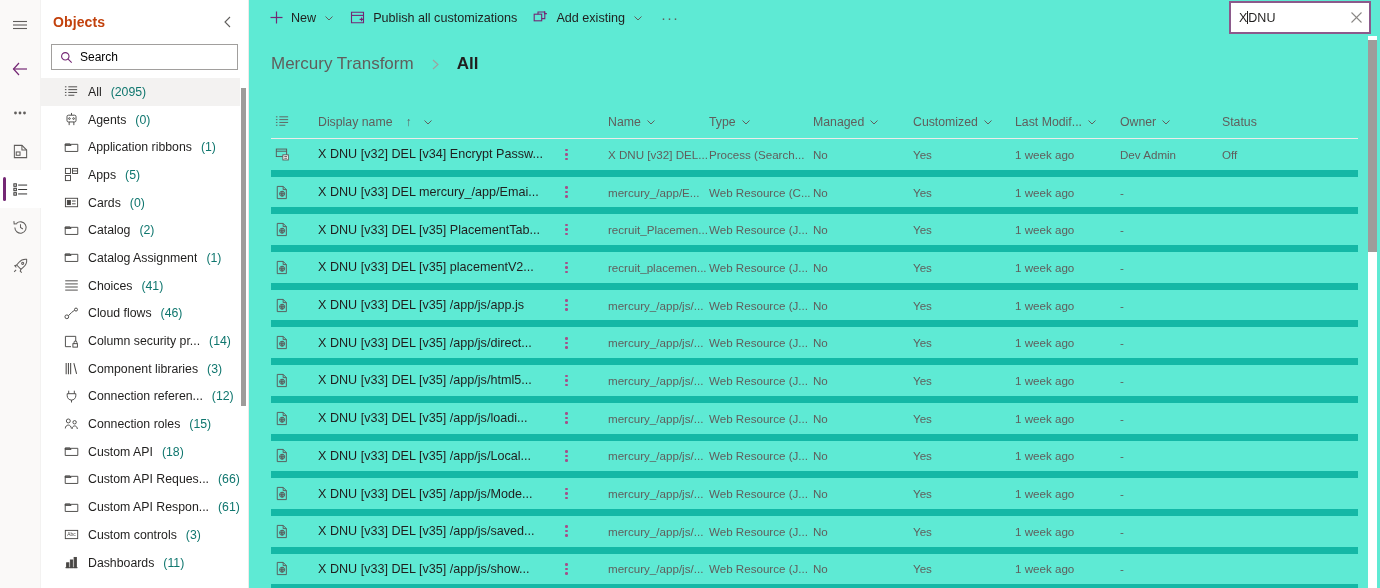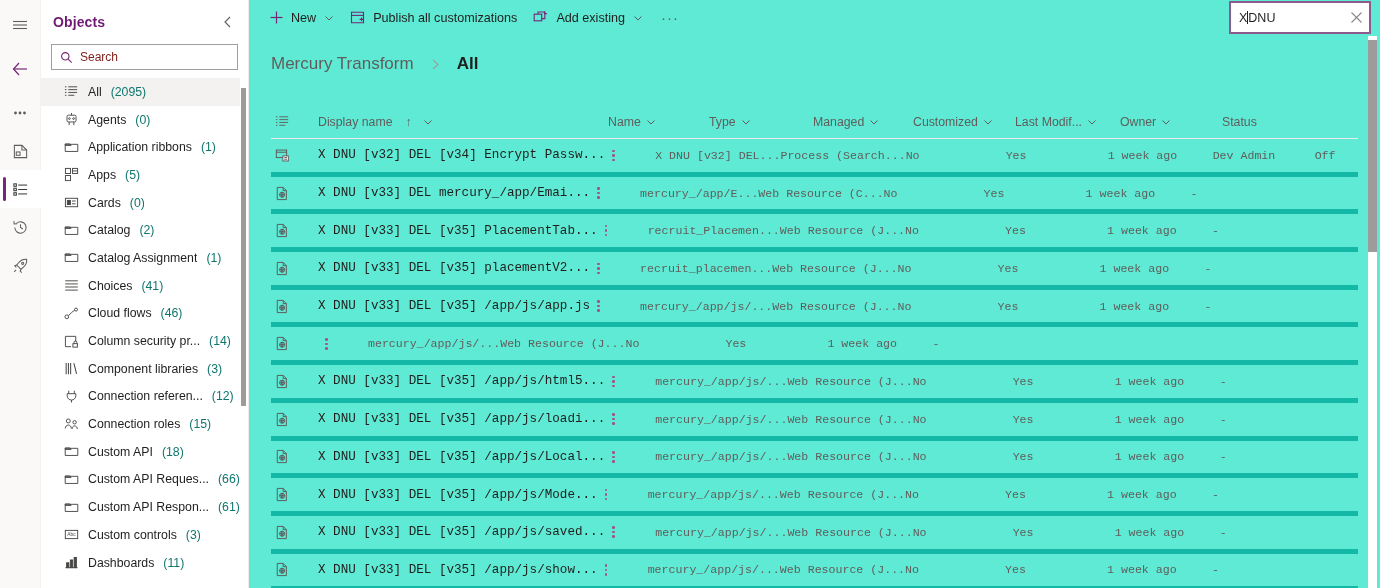--- a/index.html
+++ b/index.html
@@ -44,34 +44,34 @@
     border-right: 1px solid #edebe9;
     flex: 0 0 208px;
     position: relative;
     display: flex; flex-direction: column;
   }
   .objpanel-head {
     height: 36px; display: flex; align-items: center;
     padding: 0 8px 0 12px; margin-top: 4px;
   }
   .objpanel-title {
-    font-size: 14px; font-weight: 600; color: #701a75; flex: 1;
+    font-size: 14px; font-weight: 600; color: #c2410c; flex: 1;
     letter-spacing: .1px;
   }
   .collapse-btn {
     width: 24px; height: 24px; display: flex; align-items: center; justify-content: center;
     color: #605e5c;
   }
   .search-wrap { padding: 4px 10px 8px 10px; }
   .search-box {
     height: 26px; border: 1px solid #a19f9d; background: #fff;
     display: flex; align-items: center; gap: 7px; padding: 0 8px;
   }
   .search-box .mag { color: #742774; display: flex; }
-  .search-txt { font-size: 12px; color: #7f1d1d; }
+  .search-txt { font-size: 12px; color: #000000; }
 
   .objlist {
     flex: 1; overflow: hidden; position: relative;
     padding-right: 8px;
   }
   .objitem {
     height: 27.7px; display: flex; align-items: center;
     padding-left: 22px; gap: 9px;
     font-size: 12.3px; color: #201f1e; white-space: nowrap;
   }
@@ -152,23 +152,22 @@
   .c-name   { flex: 0 0 101px; }
   .c-type   { flex: 0 0 104px; }
   .c-man    { flex: 0 0 100px; }
   .c-cust   { flex: 0 0 102px; }
   .c-mod    { flex: 0 0 105px; }
   .c-own    { flex: 0 0 102px; }
   .c-stat   { flex: 1 1 auto; }
 
   .trow {
     display: flex; align-items: center; height: 37.7px;
-    border-bottom: 5px solid #14b8a6;
+    border-bottom: 7px solid #14b8a6;
     font-size: 12.6px;
-    font-family: Liberation Mono, monospace;
   }
   .trow .c-disp { color: #201f1e; }
   .trow .c-name, .trow .c-type, .trow .c-man, .trow .c-cust,
   .trow .c-mod, .trow .c-own, .trow .c-stat { color: #605e5c; font-size: 11.6px; }
   .cell-txt { overflow: hidden; text-overflow: ellipsis; white-space: nowrap; display:block; }
   .rowicon { color: #5a5857; display: flex; align-items: center; }
   .kebab { color: #a4508a; display: flex; flex-direction: column; gap: 2px; align-items: center;}
   .kebab i { width: 2.5px; height: 2.5px; background: #a4508a; display: block; border-radius: 50%; }
 
   
@@ -916,20 +915,23 @@
                 <svg width="15" height="15" viewBox="0 0 16 16">
                   <g stroke="currentColor" stroke-width="1" fill="none">
                     <path d="M2.4 1.5h6.3l3.4 3.4v9.6H2.4z"></path>
                     <path d="M8.7 1.5v3.4h3.4"></path>
                     <ellipse cx="7.6" cy="9.3" rx="2.7" ry="2.7"></ellipse>
                     <path d="M4.9 9.3h5.4M7.6 6.6c1.2 1.5 1.2 4 0 5.4M7.6 6.6c-1.2 1.5-1.2 4 0 5.4"></path>
                   </g>
                 </svg>
               </span>
             </div>
+            <div class="c-disp">
+              <span class="cell-txt">X DNU [v33] DEL [v35] /app/js/direct...</span>
+            </div>
             <div class="c-kebab">
               <span class="kebab">
                 <i></i>
                 <i></i>
                 <i></i>
               </span>
             </div>
             <div class="c-name">
               <span class="cell-txt">mercury_/app/js/...</span>
             </div>

